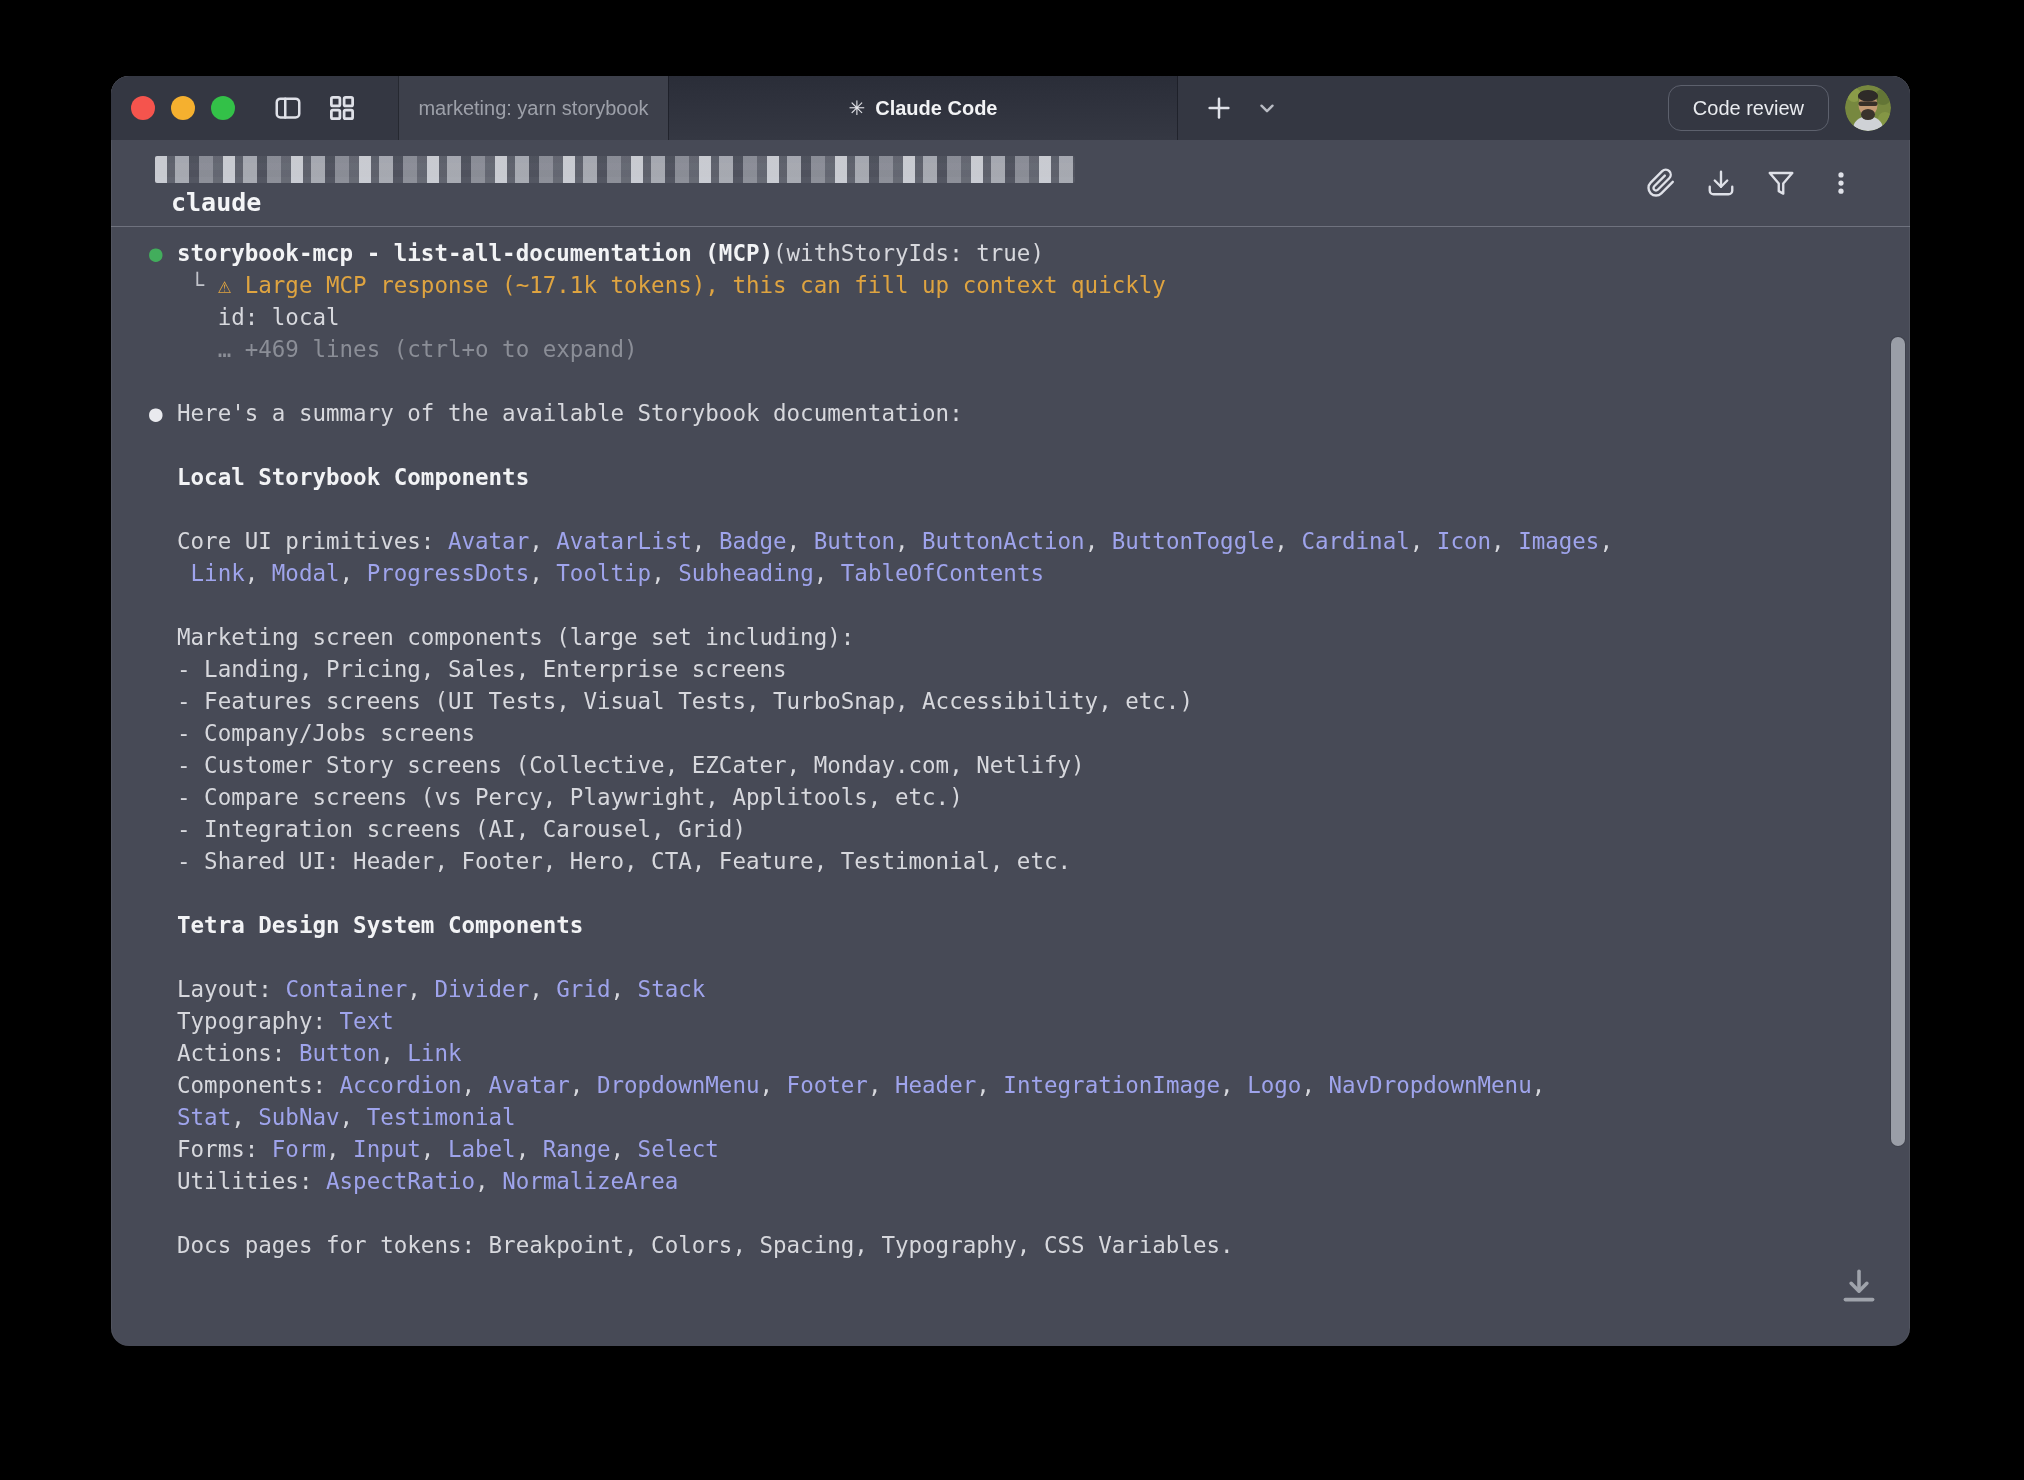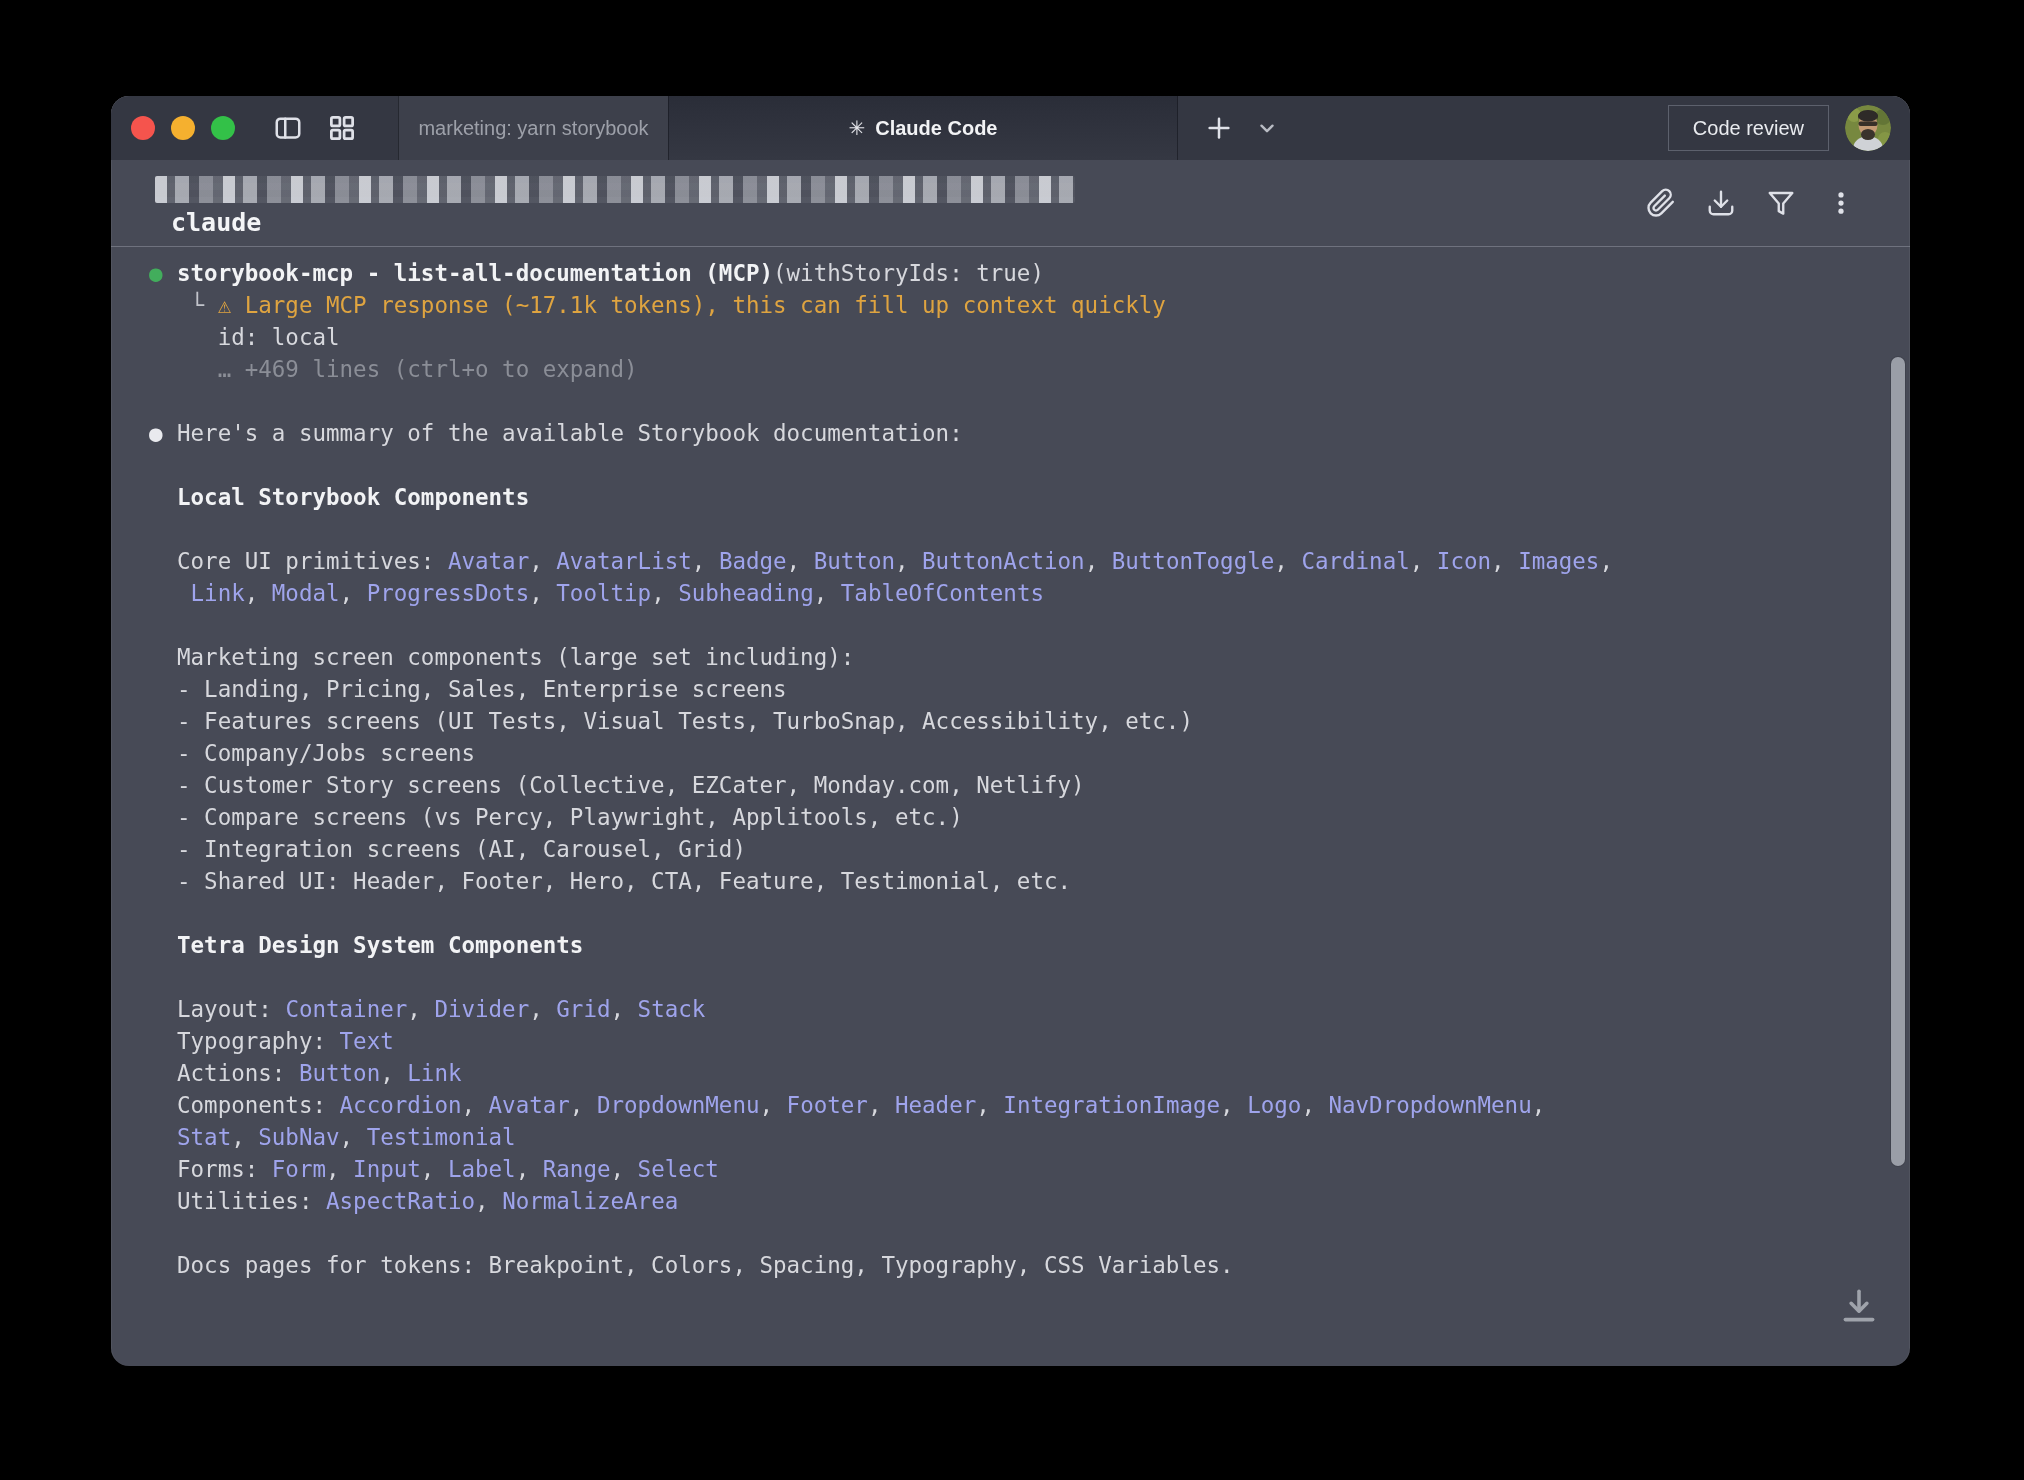--- a/index.html
+++ b/index.html
@@ -1,41 +1,41 @@
 <!DOCTYPE html>
 <html style="--window-bg: #474a56; --tabbar-bg: #343742; --tab-inactive-bg: #3d404b; --tab-active-top: #2a2d38; --tab-active-bottom: #353843; --tab-text: #9da0a9; --text: #d7d8dd; --text-bold: #f2f3f5; --link: #9fa4ec; --warning: #dfa440; --dim: #8b8e97; --connector: #c2c4cb; --bullet-green: #42ad5c; --bullet-white: #e9eaee; --icon: #dfe1e8; --light-red: #f5544d; --light-yellow: #f5b02f; --light-green: #33c148; --scrollbar: #a9adb6;"><head>
 <meta charset="utf-8">
 <style>
   html,body{margin:0;padding:0;background:#000;}
   .stage{position:relative;width:2024px;height:1480px;background:#000;overflow:hidden;
          font-family:"Liberation Sans",sans-serif;}
   .window{position:absolute;left:111px;top:76px;width:1799px;height:1270px;
           border-radius:18px;background:var(--window-bg,#474a56);overflow:hidden;
-          box-shadow:inset 0 2px 0 rgba(255,255,255,.28), inset 1px 0 0 rgba(255,255,255,.06), inset -1px 0 0 rgba(255,255,255,.06);margin-top:20px;}
+          box-shadow:inset 0 2px 0 rgba(255,255,255,.28), inset 1px 0 0 rgba(255,255,255,.06), inset -1px 0 0 rgba(255,255,255,.06);}
   
   .tabbar{position:relative;height:64px;background:var(--tabbar-bg,#343742);display:flex;align-items:stretch;}
   .left-controls{flex:0 0 287px;display:flex;align-items:center;padding-left:20px;box-sizing:border-box;}
   .tlight{width:24px;height:24px;border-radius:50%;margin-right:16px;}
   .tlight.red{background:var(--light-red,#f5544d);}
   .tlight.yellow{background:var(--light-yellow,#f5b02f);}
   .tlight.green{background:var(--light-green,#33c148);}
   .bar-icon{color:var(--icon,#dfe1e8);display:flex;align-items:center;justify-content:center;}
   .bar-icon svg{display:block;}
   .sidebar-toggle{margin-left:22px;}
   .grid-toggle{margin-left:24px;}
   .tab{display:flex;align-items:center;justify-content:center;font-size:20px;
        color:var(--tab-text,#9da0a9);border-left:1px solid rgba(18,20,28,.55);box-sizing:border-box;}
   .tab.inactive{flex:0 0 270px;background:var(--tab-inactive-bg,#3d404b);}
   .tab.active{flex:0 0 510px;color:var(--text-bold,#f2f3f5);font-weight:700;
        background:linear-gradient(var(--tab-active-top,#2a2d38),var(--tab-active-bottom,#353843));
        border-right:1px solid rgba(18,20,28,.55);}
   .tab .tab-ast{font-weight:400;margin-right:10px;color:#e4e5ea;}
   .newtab{margin-left:26px;}
   .tabchev{margin-left:22px;color:#b9bcc4;}
-  .codereview{margin-left:auto;align-self:center;height:44px;padding:0 24px;border-radius:0;
+  .codereview{margin-left:auto;align-self:center;height:44px;padding:0 24px;border-radius:13px;
        border:1px solid #5d616d;background:transparent;color:#e9ebef;font-size:20px;
        font-family:"Liberation Sans",sans-serif;display:flex;align-items:center;}
   .avatar{align-self:center;width:46px;height:46px;border-radius:50%;overflow:hidden;margin-left:16px;margin-right:19px;flex:0 0 46px;}
   
   .header{position:relative;height:86px;border-bottom:1px solid rgba(160,164,176,.45);}
   .redacted{position:absolute;left:44px;top:16px;width:920px;height:27px;border-radius:2px;
     background-image:
       repeating-linear-gradient(90deg, rgba(238,240,245,.78) 0 12px, rgba(238,240,245,.16) 12px 20px,
         rgba(238,240,245,.58) 20px 34px, rgba(238,240,245,.08) 34px 44px,
         rgba(238,240,245,.42) 44px 58px, rgba(238,240,245,.2) 58px 68px),

